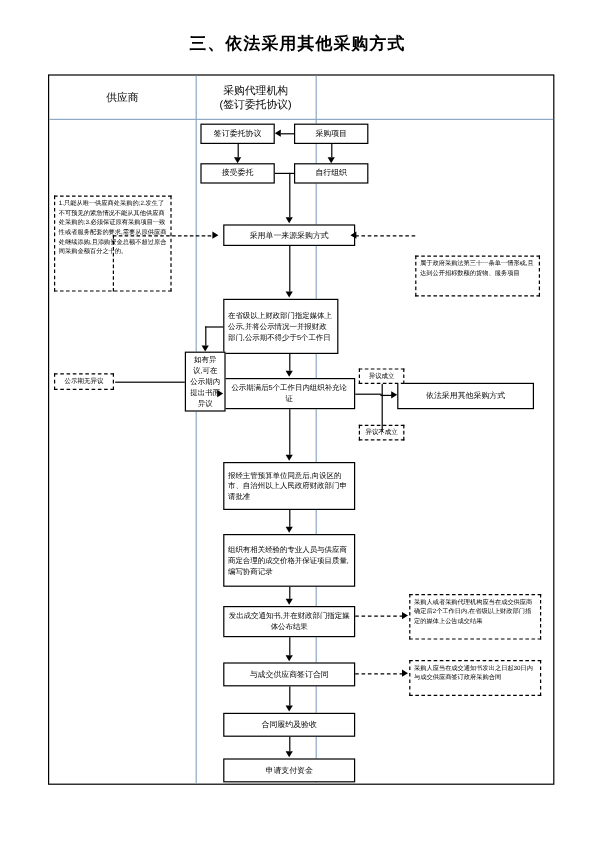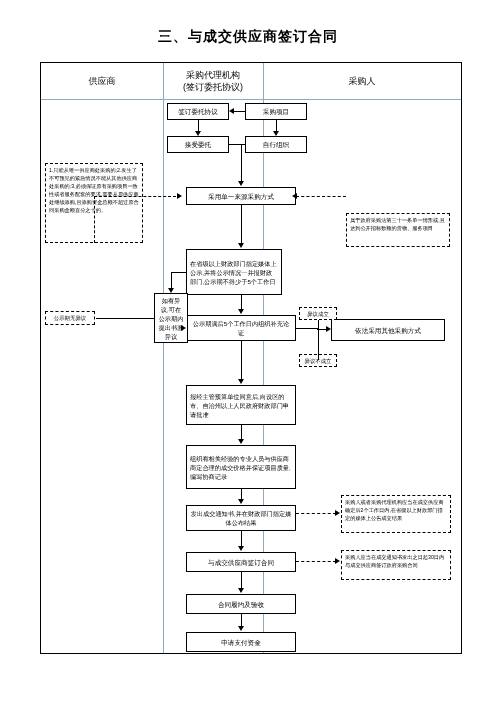--- a/index.html
+++ b/index.html
@@ -57,35 +57,32 @@
   .lnh{height:1.2px;}
   .dln{position:absolute;border-top:1px dashed #000;height:0;}
   .dlnv{position:absolute;border-left:1px dashed #000;width:0;}
   .arr-d{position:absolute;width:0;height:0;border-left:3.5px solid transparent;border-right:3.5px solid transparent;border-top:5px solid #000;}
   .arr-r{position:absolute;width:0;height:0;border-top:3.5px solid transparent;border-bottom:3.5px solid transparent;border-left:5px solid #000;}
   .arr-l{position:absolute;width:0;height:0;border-top:3.5px solid transparent;border-bottom:3.5px solid transparent;border-right:5px solid #000;}
 </style>
 </head>
 <body>
 
-<div id="page-title">三、与成交供应商签订合同</div>
+<div id="page-title">三、依法采用其他采购方式</div>
 
 <div id="chart-frame">
 
   <div class="lane-head" id="lane-head-supplier">
     <span>供应商</span>
   </div>
   <div class="lane-head" id="lane-head-agency">
     <div>
       <div>采购代理机构</div>
       <div>(签订委托协议)</div>
     </div>
-  </div>
-  <div class="lane-head" id="lane-head-purchaser">
-    <span>采购人</span>
   </div>
 
   <div id="header-rule"></div>
   <div class="lane-div" id="lane-div-1"></div>
   <div class="lane-div" id="lane-div-2"></div>
 
   <div class="node small" style="left:204px;top:40px;width:62px;height:17px;">采购项目</div>
 
   <div class="node small" style="left:126px;top:40px;width:62px;height:17px;">签订委托协议</div>
 

